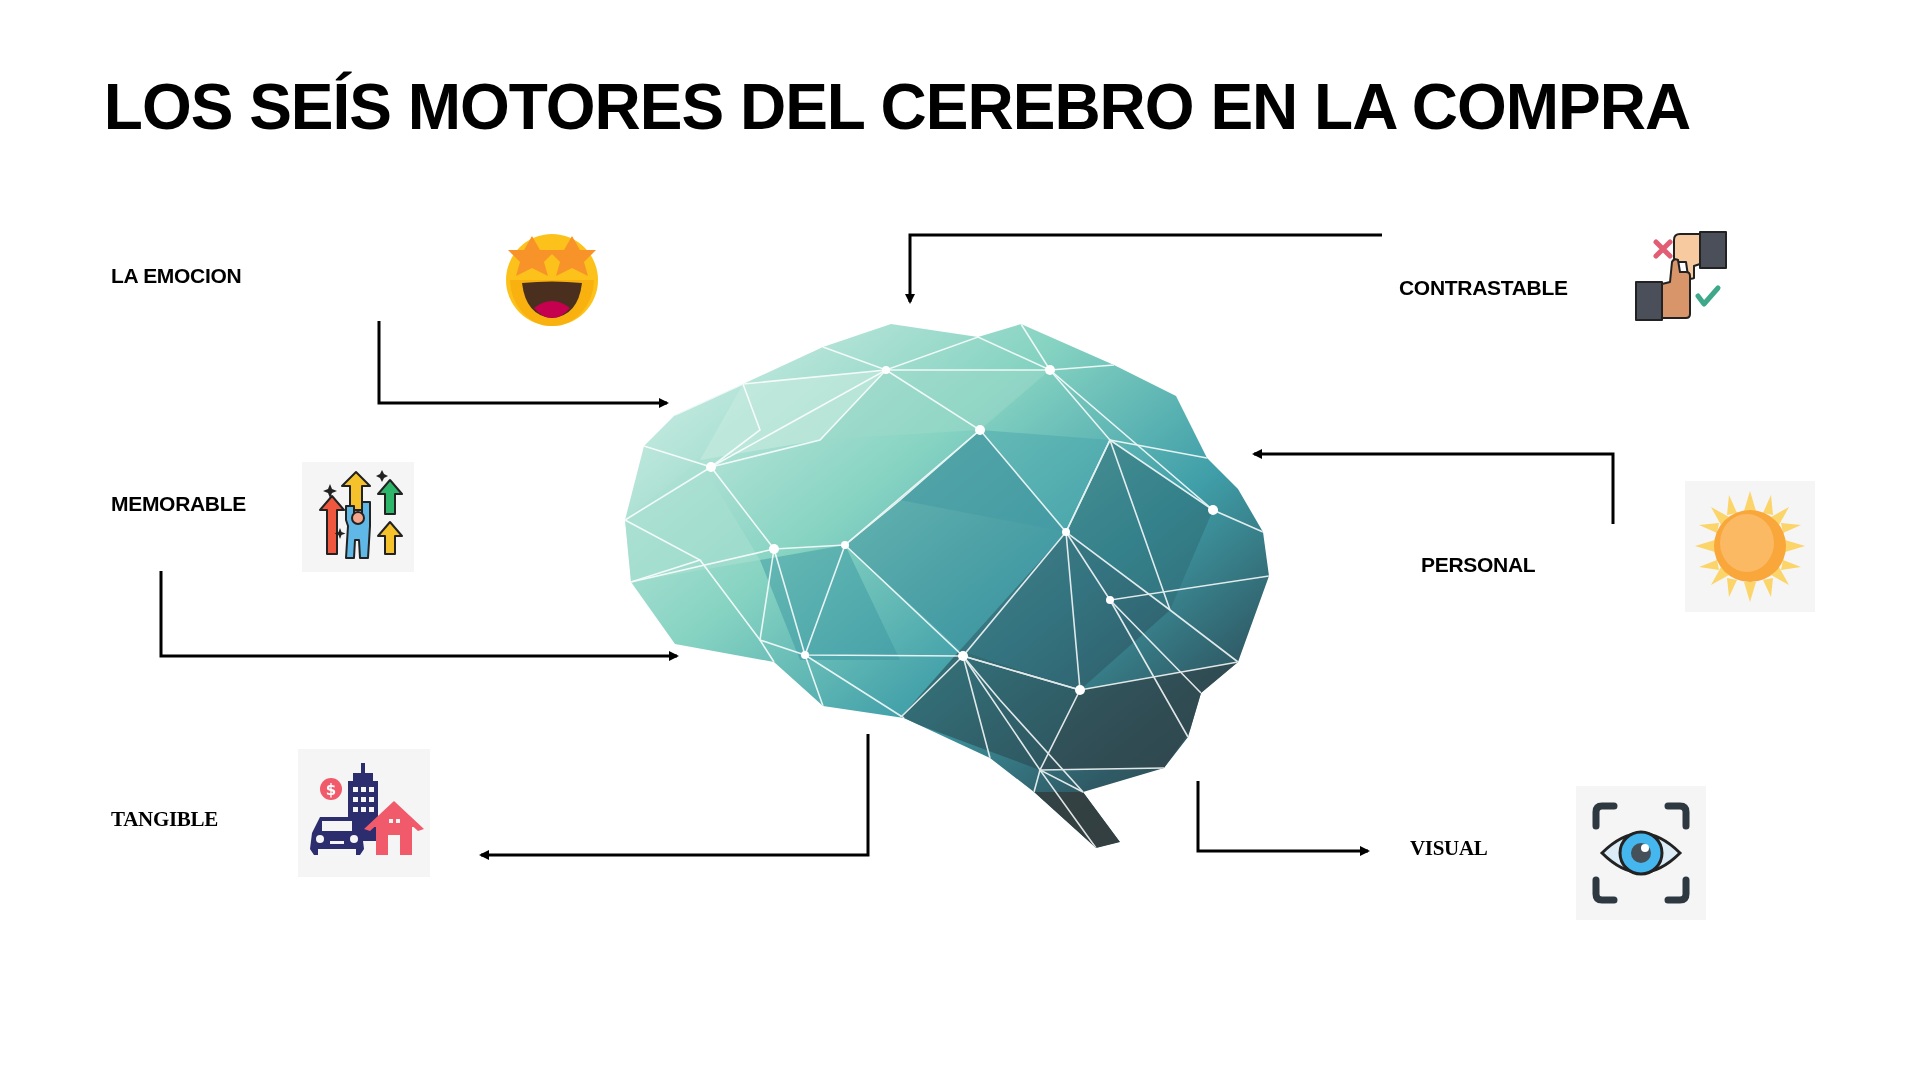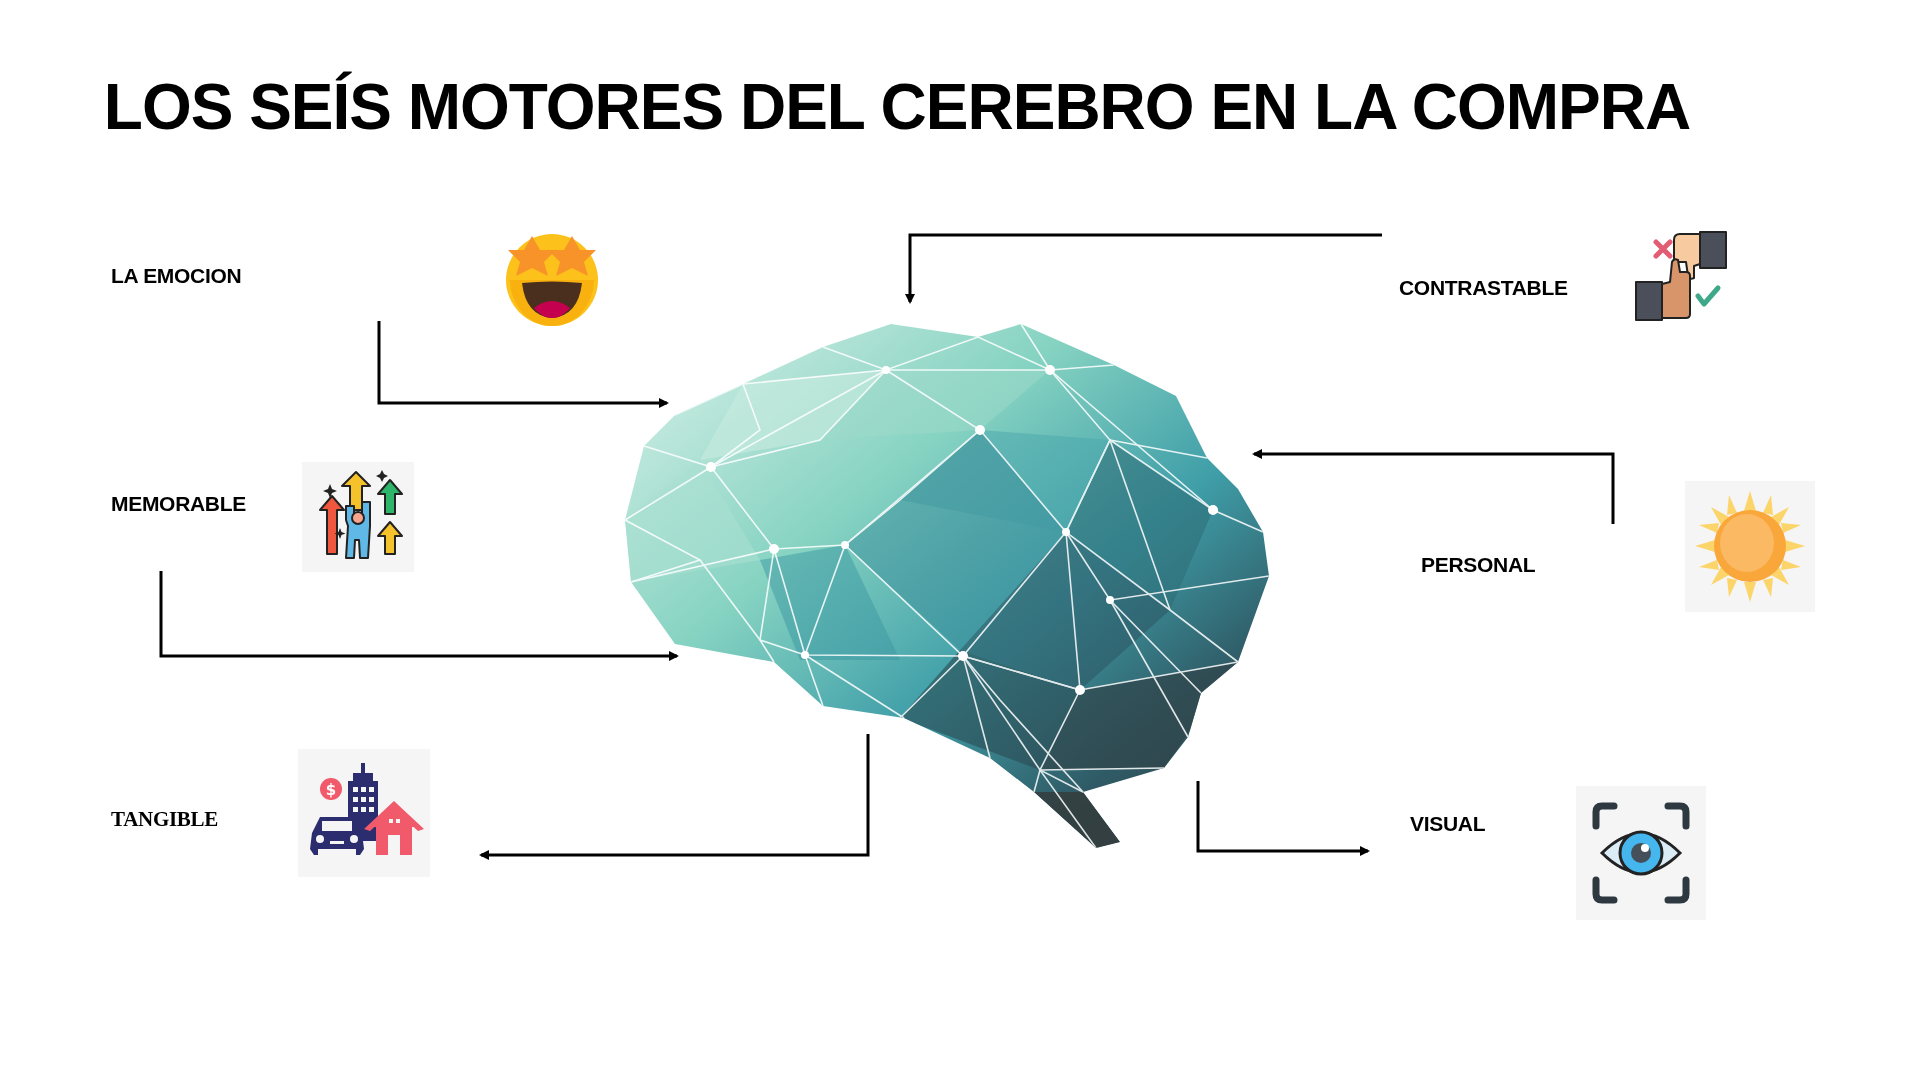--- a/index.html
+++ b/index.html
@@ -196,21 +196,21 @@
       <polygon points="14,44 34,42 32,52"></polygon>
         <polygon points="116,44 98,52 96,42"></polygon>
       <polygon points="14,86 32,79 34,89"></polygon>
         <polygon points="116,86 96,89 98,79"></polygon>
     </g>
     <circle cx="65" cy="65" r="36" fill="#f9a63a"></circle>
     <ellipse cx="62" cy="62" rx="27" ry="29" fill="#fbb964"></ellipse>
   </svg>
 </div>
 
-<div class="label" style="left:1410px; top:812px;">VISUAL</div>
+<div class="label" style="left:1410px; top:836px;font-family:Liberation Serif, serif;">VISUAL</div>
 <div class="icon-box" style="left:1576px; top:786px; width:130px; height:134px;">
   <svg viewBox="0 0 130 134">
     <g stroke="#2e3840" stroke-width="7" fill="none" stroke-linecap="round">
       <path d="M20,40 L20,26 Q20,20 26,20 L38,20"></path>
       <path d="M92,20 L104,20 Q110,20 110,26 L110,40"></path>
       <path d="M20,94 L20,108 Q20,114 26,114 L38,114"></path>
       <path d="M92,114 L104,114 Q110,114 110,108 L110,94"></path>
     </g>
     <path d="M26,67 Q65,28 104,67 Q65,106 26,67 z" fill="#dbecf7" stroke="#222" stroke-width="3"></path>
     <circle cx="65" cy="67" r="21" fill="#45b6ee" stroke="#222" stroke-width="3"></circle>

